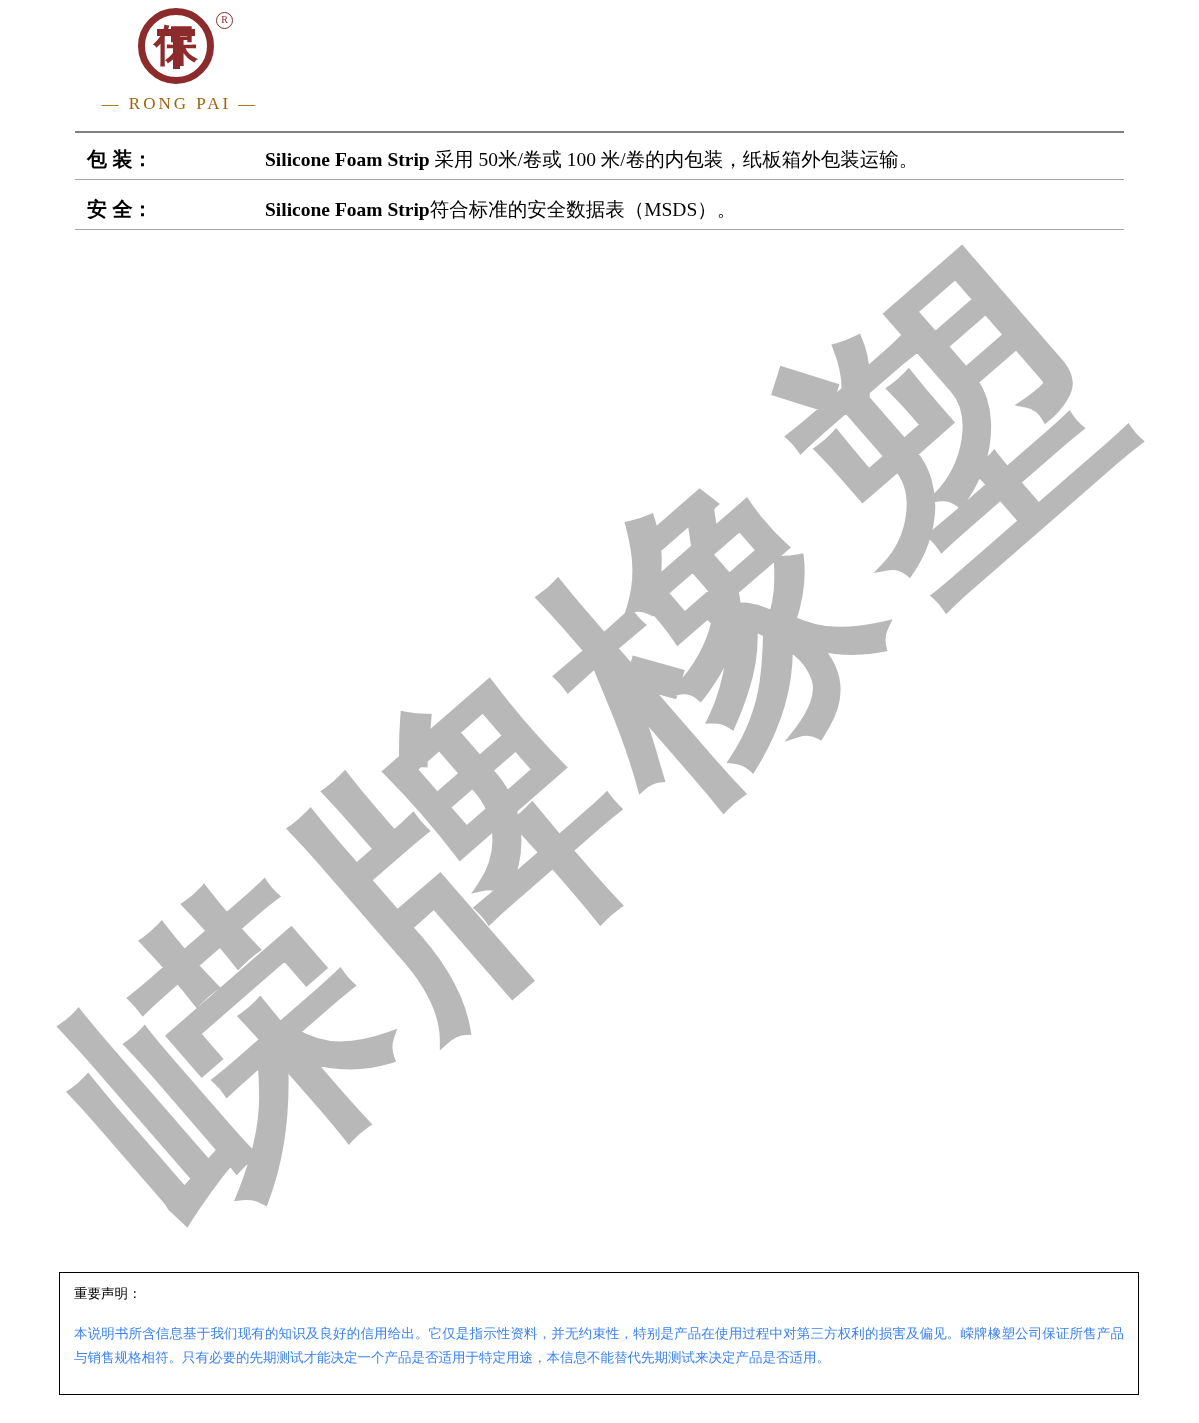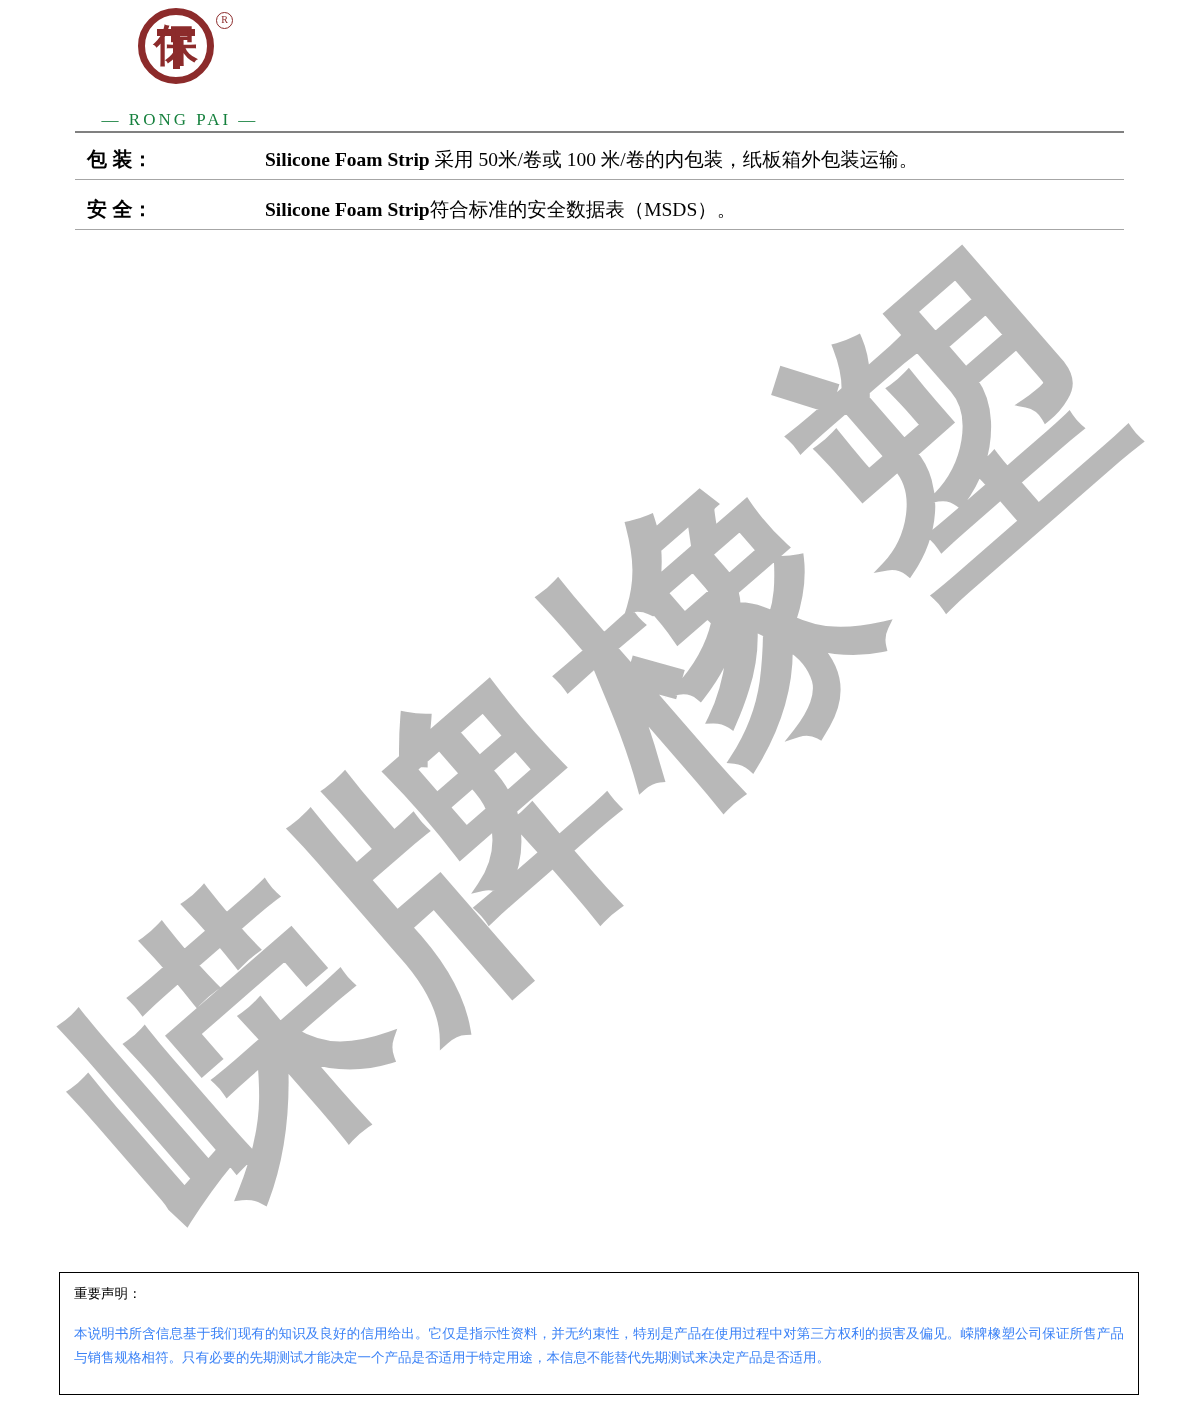--- a/index.html
+++ b/index.html
@@ -120,25 +120,25 @@
     display: inline-block;
     border: 1px solid #8c2b2b;
     border-radius: 50%;
     width: 15px;
     height: 15px;
     line-height: 14px;
     text-align: center;
     font-size: 10px;
   }
   .logo-name {
-    margin-top: 20px;
+    margin-top: 4px;
     font-family: "Liberation Serif", serif;
     font-size: 17px;
     letter-spacing: 3px;
-    color: #15803d;
+    color: #a16207;
     white-space: nowrap;
   }
 
   .header-rule {
     position: absolute;
     left: 75px;
     top: 131px;
     width: 1049px;
     height: 2px;
     background: #808080;

